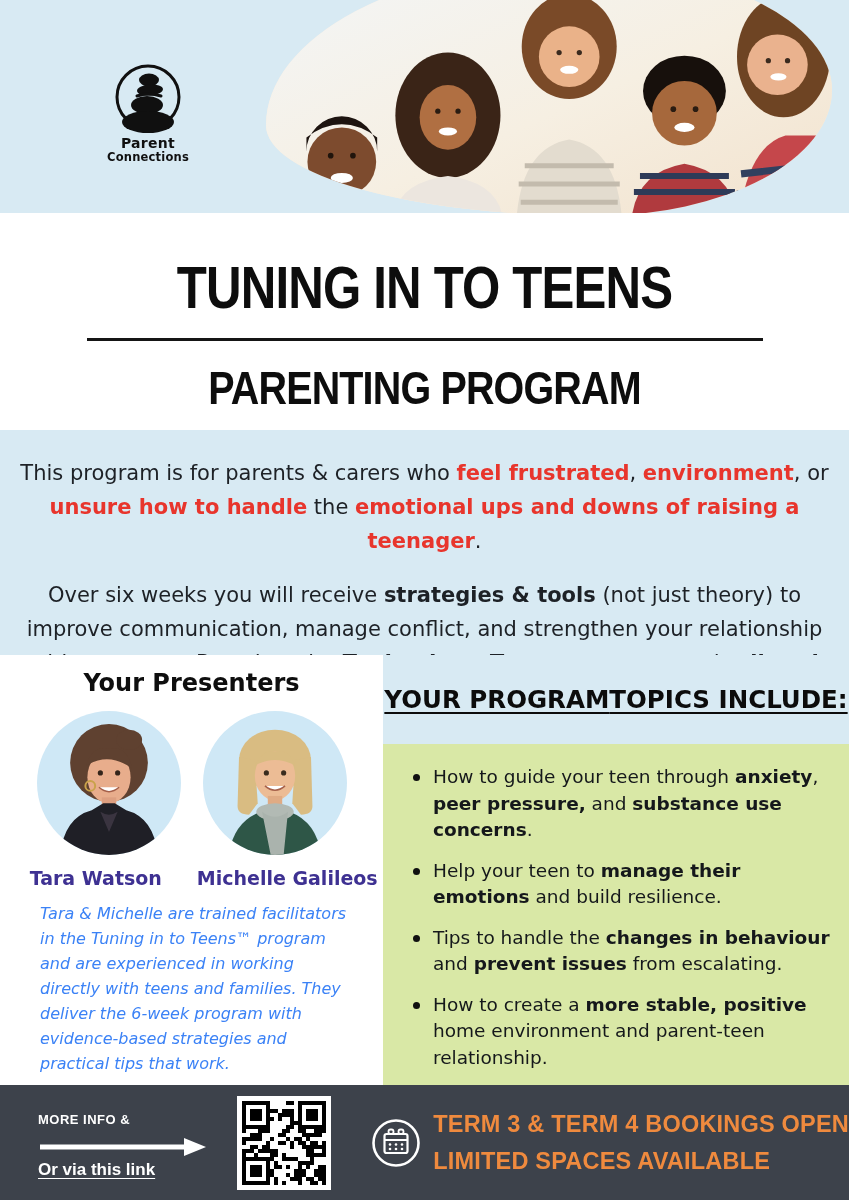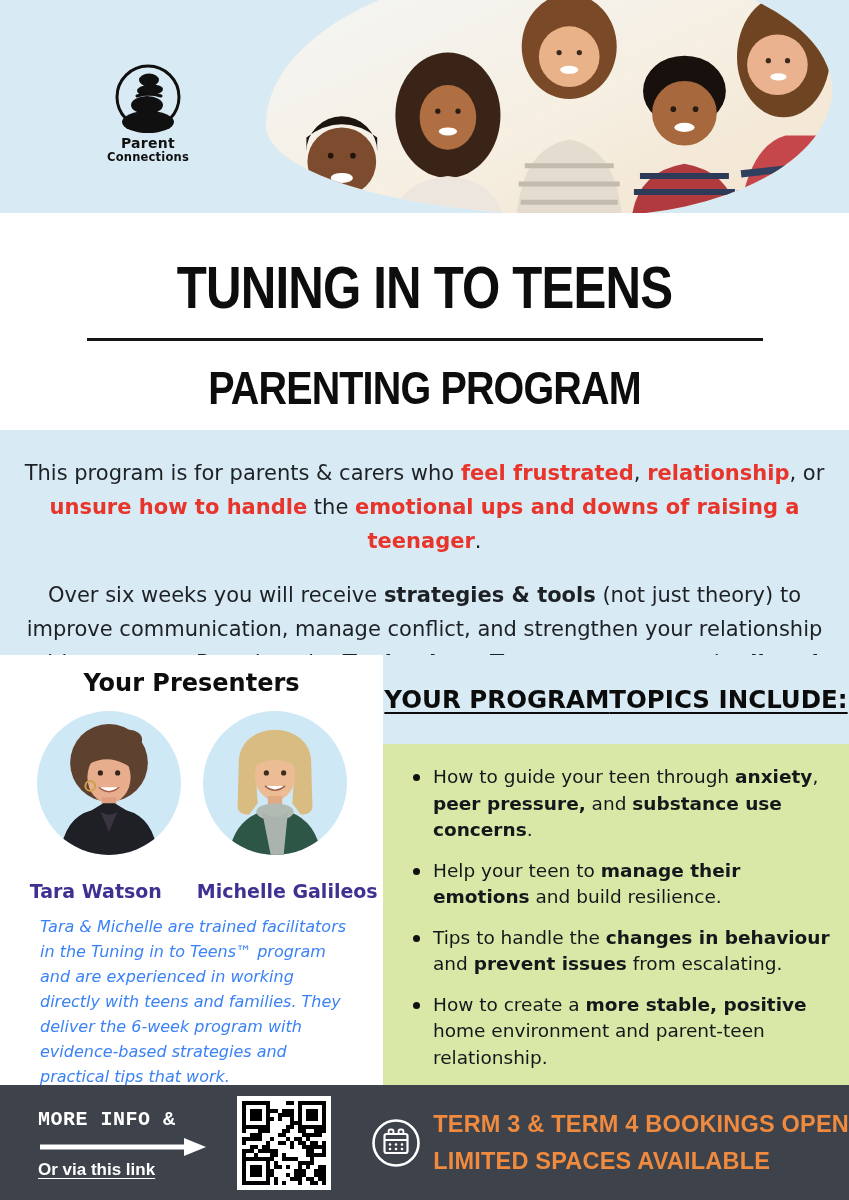--- a/index.html
+++ b/index.html
@@ -36,37 +36,37 @@
   .s-rb{font-weight:700;color:var(--c-red)}
   .s-bi{font-weight:700;font-style:italic}
 
   
   .columns{height:430px;display:flex;overflow:hidden}
   .left-col{width:383px;background:#ffffff;text-align:center;overflow:hidden}
   .left-col h3{font-family:"DejaVu Sans",sans-serif;font-size:24px;font-weight:700;color:#0e0e0e;margin-top:14px}
   .avatars{display:flex;justify-content:center;gap:22px;margin-top:14px}
   .avatar{width:144px;height:144px;border-radius:50%;background:#cfe8f6;overflow:hidden}
   .avatar svg{width:100%;height:100%;display:block}
-  .names{display:flex;margin-top:25px}
+  .names{display:flex;margin-top:12px}
   .names span{flex:1;font-weight:700;font-size:19px;color:var(--c-purple)}
   .bio{font-style:italic;font-size:16px;line-height:25px;color:#3b82f6;text-align:left;padding:0 30px 0 40px;margin-top:12px}
 
   .right-col{flex:1;display:flex;flex-direction:column}
   .topics-heading{height:92px;background:var(--c-light_blue);display:flex;flex-direction:row;justify-content:center;
     align-items:center;font-family:"DejaVu Sans",sans-serif;font-weight:700;font-size:24.5px;color:#0c0c0c;line-height:34px}
   .topics-heading span{text-decoration:underline;text-underline-offset:4px}
   .topics-panel{flex:1;background:var(--c-green);padding:20px 12px 0 26px}
   .topics-panel ul{list-style:none}
   .topics-panel li{position:relative;padding-left:24px;font-size:18.5px;line-height:26.5px;color:#15181b;margin-bottom:14px}
   .topics-panel li::before{content:"";position:absolute;left:4px;top:10px;width:7px;height:7px;border-radius:50%;background:#101010}
 
   
   .footer{height:115px;background:var(--c-dark);display:flex;align-items:center;padding-left:38px;overflow:hidden}
   .booking-cta{width:192px;color:#fff}
-  .cta-line{font-family:Liberation Mono, monospace;font-weight:700;font-size:20px;letter-spacing:.5px;line-height:30px}
+  .cta-line{font-family:Liberation Sans, sans-serif;font-weight:700;font-size:13px;letter-spacing:.5px;line-height:30px}
   .arrow-wrap{margin-top:2px;height:20px}
   .link-text{display:inline-block;margin-top:3px;color:#fff;font-family:"Liberation Sans",sans-serif;
     font-weight:700;font-size:17px;text-decoration:underline;text-underline-offset:3px;cursor:pointer}
   .qr-box{width:94px;height:94px;background:#fff;padding:5px;margin-left:8px;flex:none}
   .qr-box svg{width:84px;height:84px;display:block}
   .term-block{display:flex;align-items:center;margin-left:40px}
   .cal-wrap{width:50px;height:50px;flex:none}
   .term-lines{margin-left:12px;color:var(--c-orange);font-family:"Liberation Sans",sans-serif;
     font-weight:700;font-size:23.5px;line-height:37px;letter-spacing:.2px;white-space:nowrap}
 </style>
@@ -144,21 +144,21 @@
     </div>
   </header>
 
   <section class="title-band">
     <h1>TUNING IN TO TEENS</h1>
     <div class="title-divider"></div>
     <h2>PARENTING PROGRAM</h2>
   </section>
 
   <section class="intro-band">
-    <p><span>This program is for parents &amp; carers who </span><span class="s-rb">feel frustrated</span><span>, </span><span class="s-rb">relationship</span><span>, or </span><span class="s-rb">unsure how to handle</span><span> the </span><span class="s-rb">emotional ups and downs of raising a teenager</span><span>.</span></p>
+    <p><span>This program is for parents &amp; carers who </span><span class="s-rb">feel frustrated</span><span>, </span><span class="s-rb">environment</span><span>, or </span><span class="s-rb">unsure how to handle</span><span> the </span><span class="s-rb">emotional ups and downs of raising a teenager</span><span>.</span></p>
     <p><span>Over six weeks you will receive </span><span class="s-b">strategies &amp; tools</span><span> (not just theory) to improve communication, manage conflict, and strengthen your relationship with your teen. Based on the </span><span class="s-bi">Tuning in to Teens</span><span>™ program and </span><span class="s-b">tailored</span></p>
   </section>
 
   <section class="columns">
     <div class="left-col">
       <h3>Your Presenters</h3>
       <div class="avatars">
         <div class="avatar">
           <svg viewBox="0 0 100 100">
             <circle cx="50" cy="36" r="27" fill="#5f4130"></circle>

